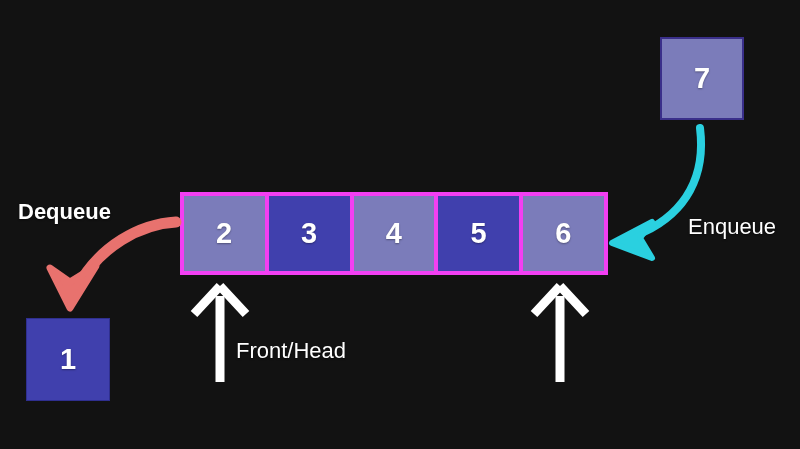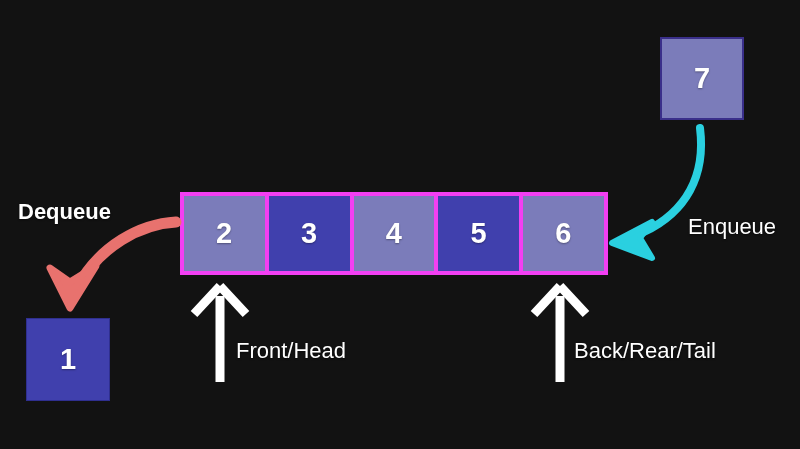--- a/index.html
+++ b/index.html
@@ -124,21 +124,20 @@
     </div>
   </div>
 
   <div class="value-box" id="box-dequeue-value">
     <span>1</span>
   </div>
 
   <div class="plain-label" id="label-dequeue">Dequeue</div>
   <div class="plain-label" id="label-front">Front/Head</div>
   <div class="plain-label" id="label-enqueue">Enqueue</div>
-  <div class="plain-label" id="label-back">Back/Rear/Tail</div>
 
   <svg id="overlay" viewBox="0 0 800 449">
 
     <g>
       <path d="M 176 222 C 140 224 100 246 78 286" stroke="#e8726e" stroke-width="11" fill="none" stroke-linecap="round"></path>
       <path d="M 70 308 L 50 268 L 70 282 L 96 266 Z" fill="#e8726e" stroke="#e8726e" stroke-width="7" stroke-linejoin="round"></path>
     </g>
 
     <g>
       <path d="M 700 128 C 706 176 686 212 644 232" stroke="#2ad0e0" stroke-width="8" fill="none" stroke-linecap="round"></path>

